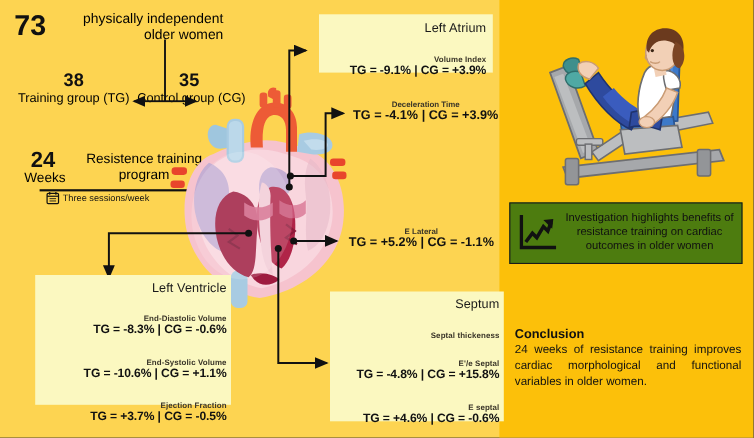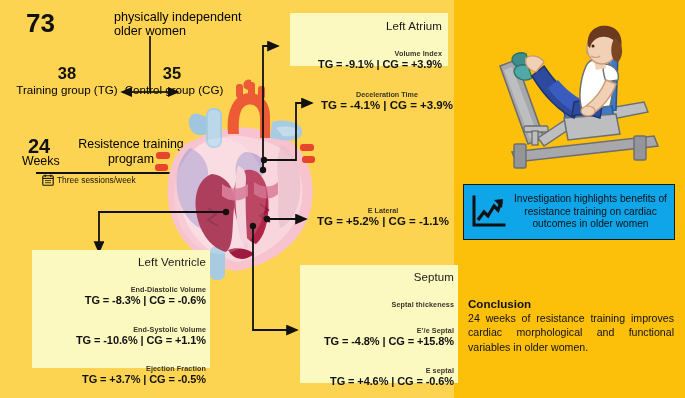--- a/index.html
+++ b/index.html
@@ -30,23 +30,23 @@
     font-size:11px;font-weight:700;color:#111;letter-spacing:-.1px;
     line-height:1.25;white-space:nowrap;
   }
   
   .fmetric{position:absolute;text-align:center;}
   .fmetric .mlabel{font-size:7.2px;font-weight:700;color:#3a3528;}
   .fmetric .mval{font-size:11.5px;font-weight:700;color:#111;white-space:nowrap;}
 
   
   .big-num{font-weight:700;color:#111;}
-  #n73{position:absolute;left:26px;top:8px;font-size:26px;font-weight:700;}
+  #n73{position:absolute;left:13px;top:8px;font-size:26px;font-weight:700;}
   #n73lab{position:absolute;left:68px;top:10px;width:135px;font-size:12.6px;
-          line-height:1.15;text-align:left;margin-left:46px;}
+          line-height:1.15;text-align:right;}
   #n38{position:absolute;left:40px;top:64px;width:54px;text-align:center;
        font-size:16.5px;font-weight:700;}
   #n38lab{position:absolute;left:14px;top:83px;width:106px;text-align:center;
           font-size:11.6px;line-height:1.18;}
   #n35{position:absolute;left:145px;top:64px;width:54px;text-align:center;
        font-size:16.5px;font-weight:700;}
   #n35lab{position:absolute;left:122px;top:83px;width:104px;text-align:center;
           font-size:11.6px;line-height:1.18;}
   #n24{position:absolute;left:28px;top:135px;font-size:20px;font-weight:700;}
   #n24w{position:absolute;left:22px;top:154px;font-size:12.4px;}
@@ -58,21 +58,21 @@
 
   
   #heart{position:absolute;left:150px;top:78px;width:180px;height:200px;}
 
   
   #exercise{position:absolute;left:478px;top:18px;width:196px;height:158px;}
 
   
   #hbox{
     position:absolute;left:463px;top:184px;width:212px;height:56px;
-    background:#0ea5e9;border:1.6px solid #1a1a1a;box-sizing:border-box;
+    background:#4d7c0f;border:1.6px solid #1a1a1a;box-sizing:border-box;
     display:flex;align-items:center;
   }
   #hbox .hicon{width:48px;flex:0 0 48px;display:flex;align-items:center;justify-content:center;}
   #hbox .htxt{
     flex:1;font-size:10.2px;line-height:1.22;text-align:center;color:#111;
     padding-right:5px;
   }
   
   #conc-t{position:absolute;left:468px;top:297px;font-size:11.6px;font-weight:700;color:#111;}
   #conc-b{position:absolute;left:468px;top:311px;width:206px;font-size:10.6px;

